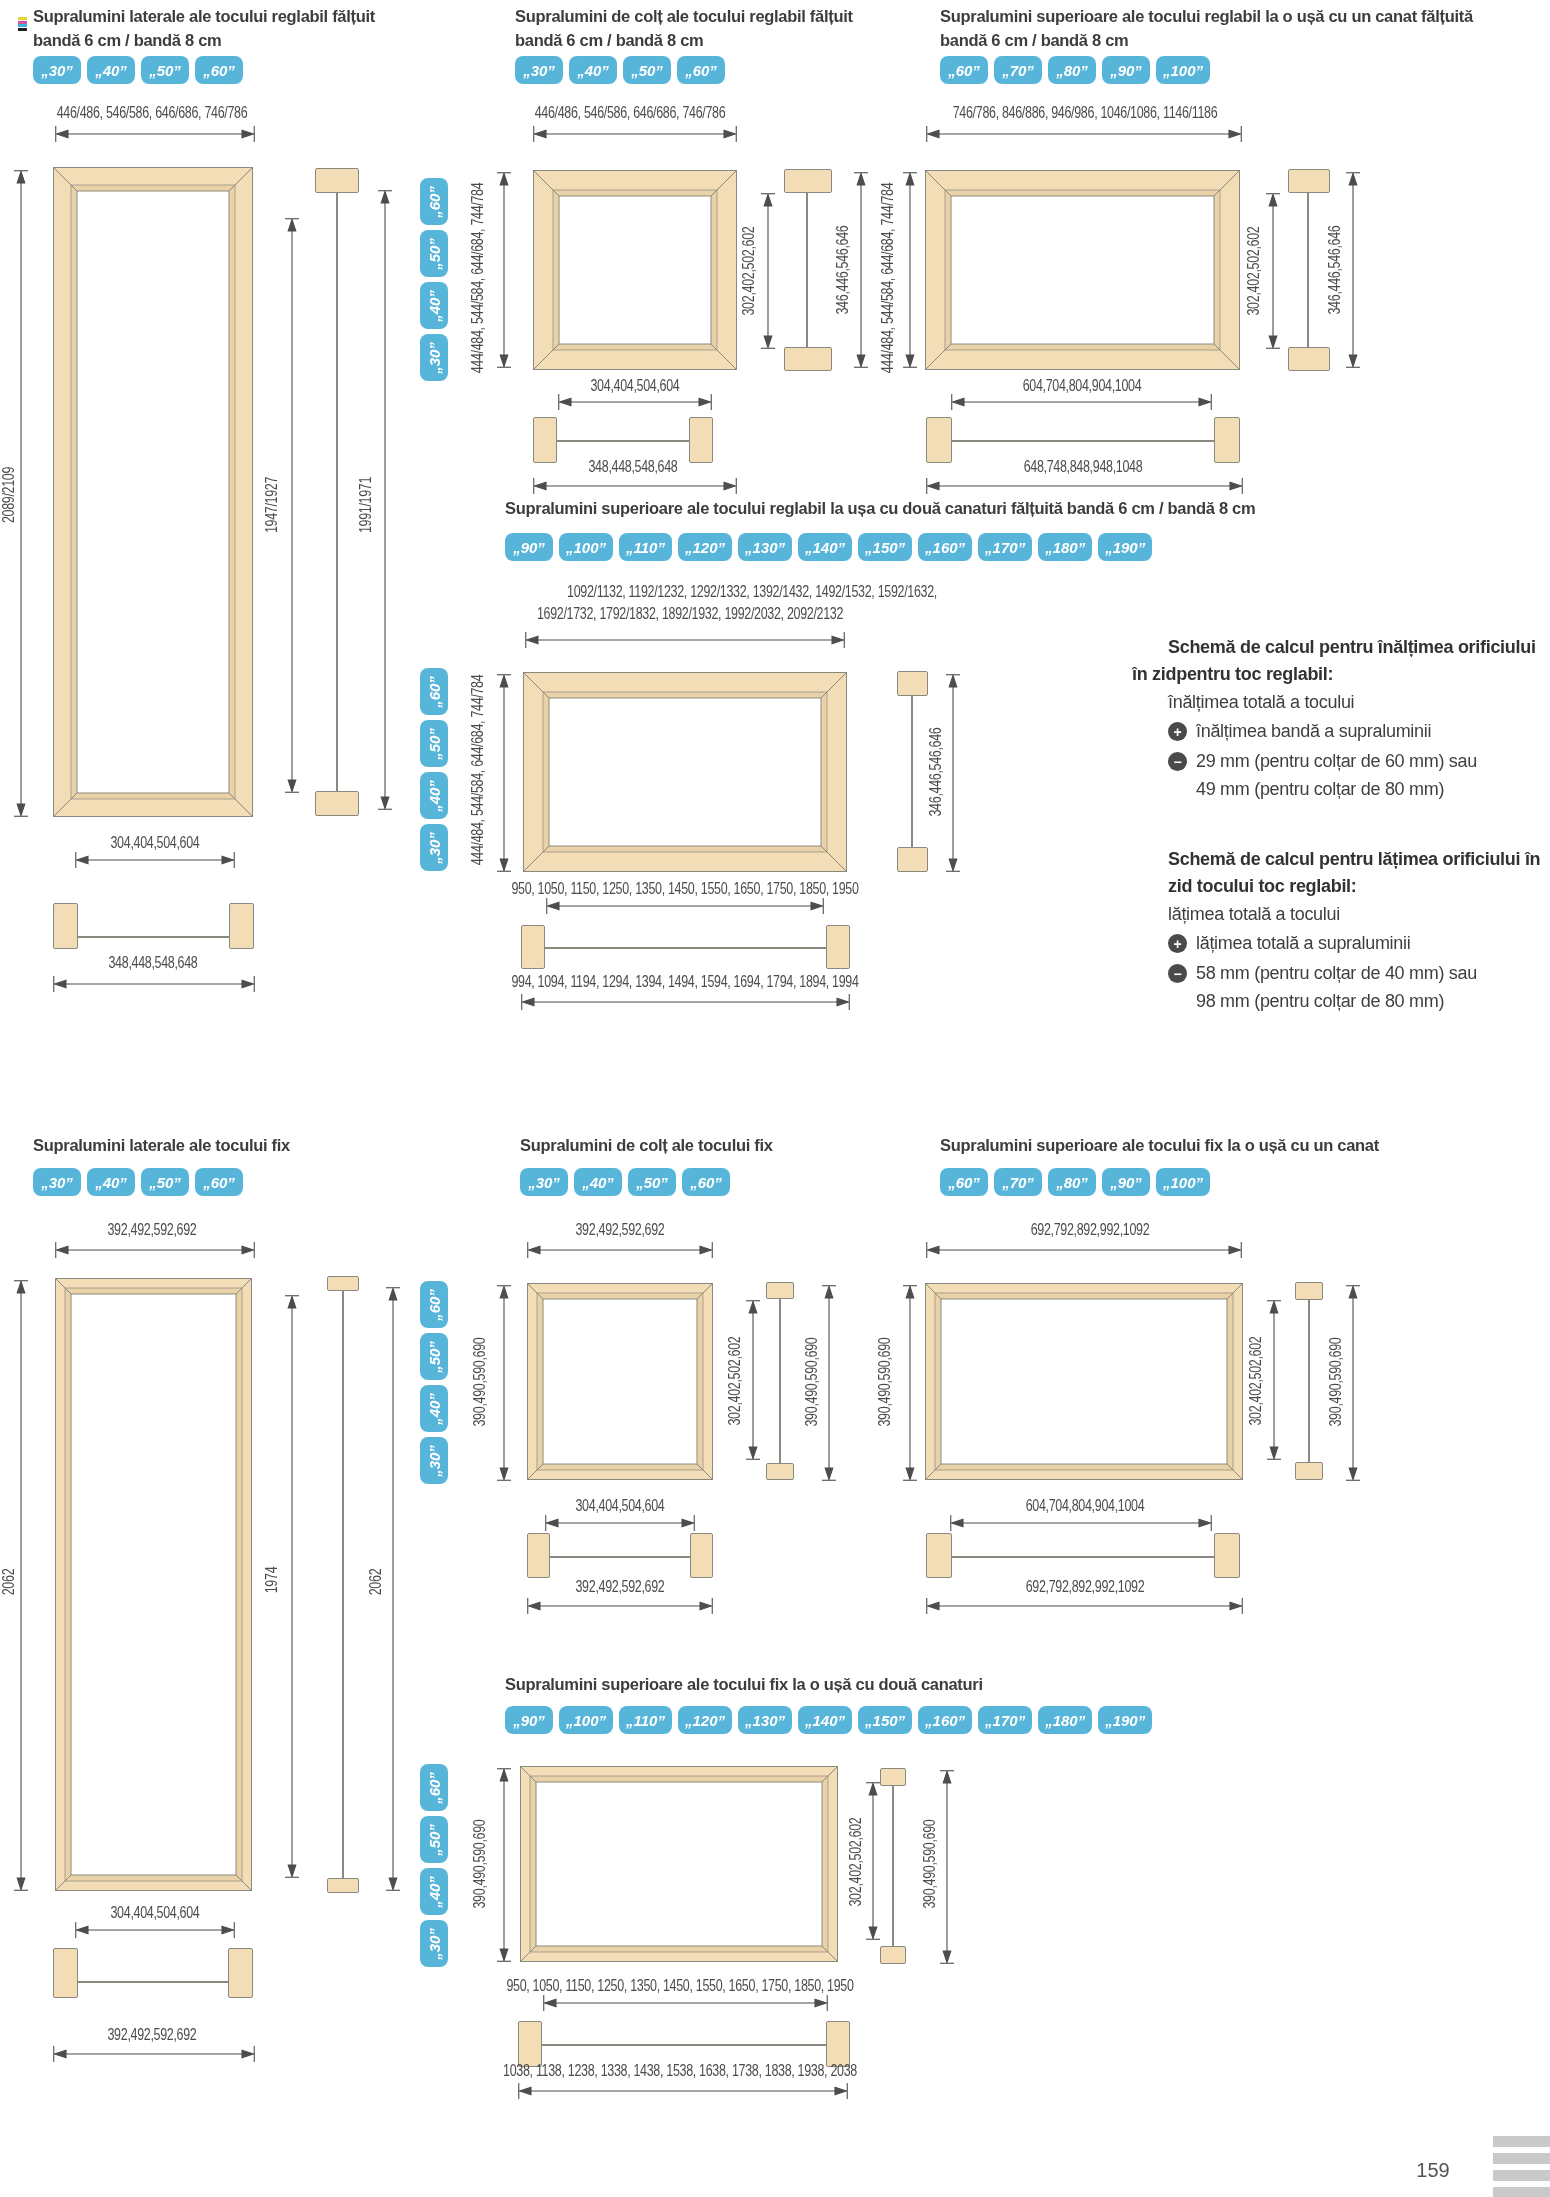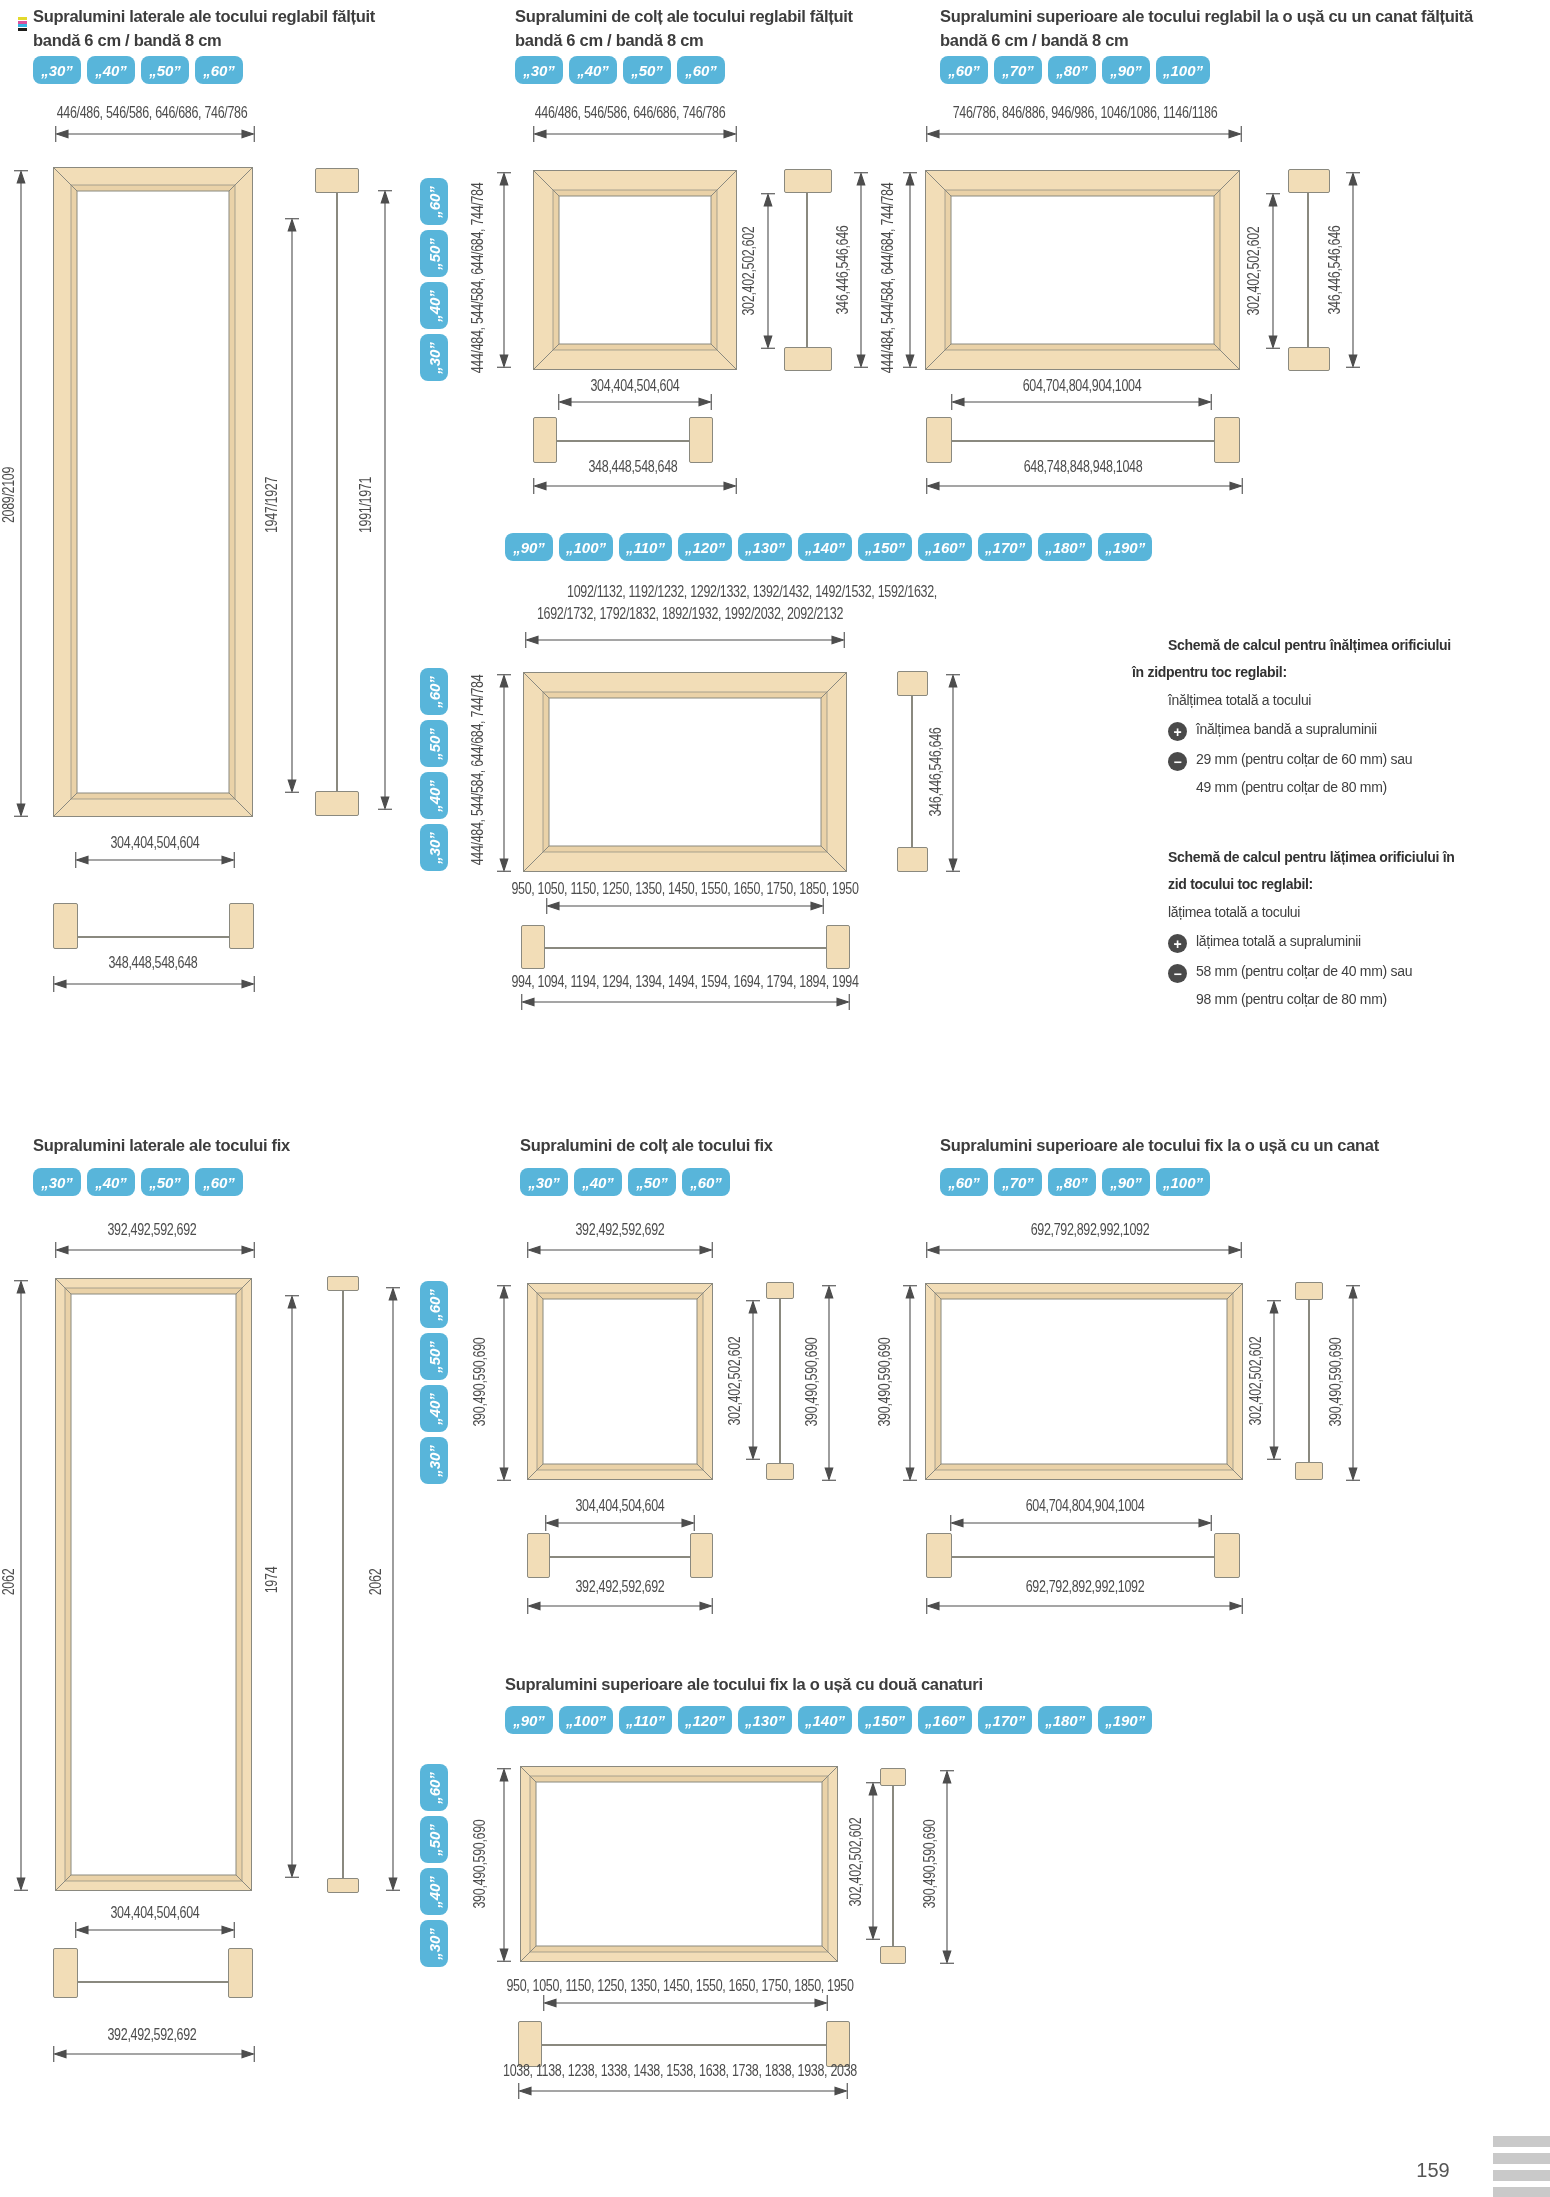--- a/index.html
+++ b/index.html
@@ -16,21 +16,21 @@
   .vtag span{position:absolute;left:50%;top:50%;transform:translate(-50%,-50%) rotate(-90deg);
        color:#fff;font-weight:700;font-style:italic;font-size:15px;white-space:nowrap;}
   .hlab{position:absolute;transform:translate(-50%,-50%) scaleX(0.78);font-size:16px;color:#4c4c4c;
        letter-spacing:-0.4px;white-space:nowrap;}
   .vlab{position:absolute;transform:translate(-50%,-50%) rotate(-90deg) scaleX(0.78);font-size:16px;color:#4c4c4c;
        letter-spacing:-0.4px;white-space:nowrap;}
   .frame{position:absolute;}
   .arr{position:absolute;}
   .clip{position:absolute;background:#f2ddb7;border:1px solid #8a897f;border-radius:2px;box-sizing:border-box;}
   .cline{position:absolute;background:#8a897f;}
-  .calc{position:absolute;font-size:14px;color:#3f3f3f;letter-spacing:-0.3px;white-space:nowrap;}
+  .calc{position:absolute;font-size:18px;color:#3f3f3f;letter-spacing:-0.3px;white-space:nowrap;}
   .calc.b{font-weight:700;color:#323232;}
   .bullet{position:absolute;width:19px;height:19px;border-radius:50%;background:#4a4a4a;color:#fff;
        font-size:14px;font-weight:700;display:flex;align-items:center;justify-content:center;}
   .pagenum{position:absolute;transform:translate(-50%,-50%);font-size:20px;color:#555;}
   .stripe{position:absolute;background:#c9c9c9;}
   .regmark{position:absolute;width:9px;height:3px;}
 </style>
 </head>
 <body>
 
@@ -273,20 +273,21 @@
   <div class="cline" style="left:952px;top:440px;width:262px;height:2px"></div>
   <div class="hlab" style="left:1083px;top:467px">648,748,848,948,1048</div>
   <div class="arr" style="left:926px;top:478px;width:317px;height:16px"><svg width="317" height="16" style="stroke:#4d4d4d;fill:#4d4d4d;stroke-width:1.1">
         <line x1="0.75" y1="0" x2="0.75" y2="16"></line>
         <line x1="316.25" y1="0" x2="316.25" y2="16"></line>
         <line x1="2" y1="8" x2="315" y2="8"></line>
         <polygon points="1.5,8 13,4.2 13,11.8"></polygon>
         <polygon points="315.5,8 304,4.2 304,11.8"></polygon>
       </svg></div>
 
+  <div class="abs title" style="left:505px;top:496px">Supralumini superioare ale tocului reglabil la ușa cu două canaturi fălțuită bandă 6 cm / bandă 8 cm</div>
   <div class="abs tags" style="left:505px;top:533px">
       <div class="tag">„90”</div>
       <div class="tag">„100”</div>
       <div class="tag">„110”</div>
       <div class="tag">„120”</div>
       <div class="tag">„130”</div>
       <div class="tag">„140”</div>
       <div class="tag">„150”</div>
       <div class="tag">„160”</div>
       <div class="tag">„170”</div>

